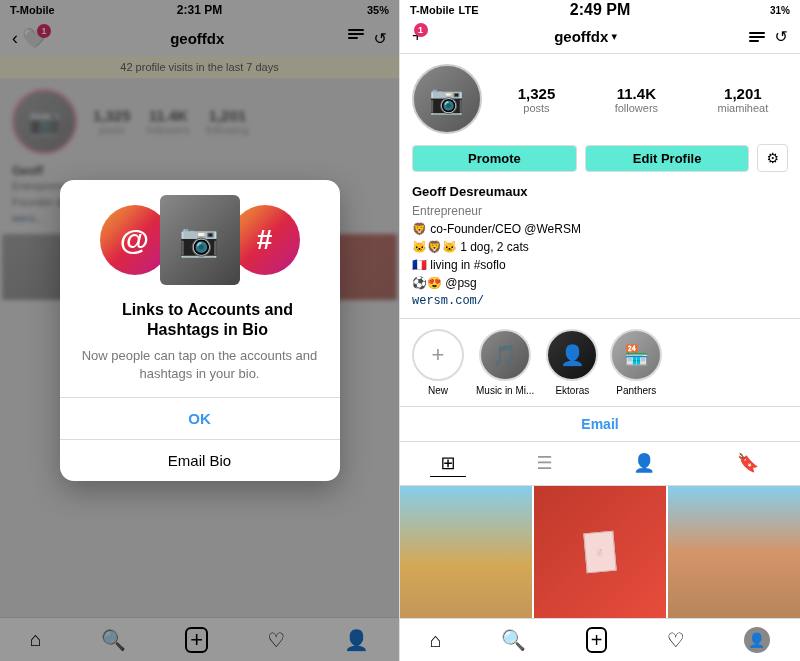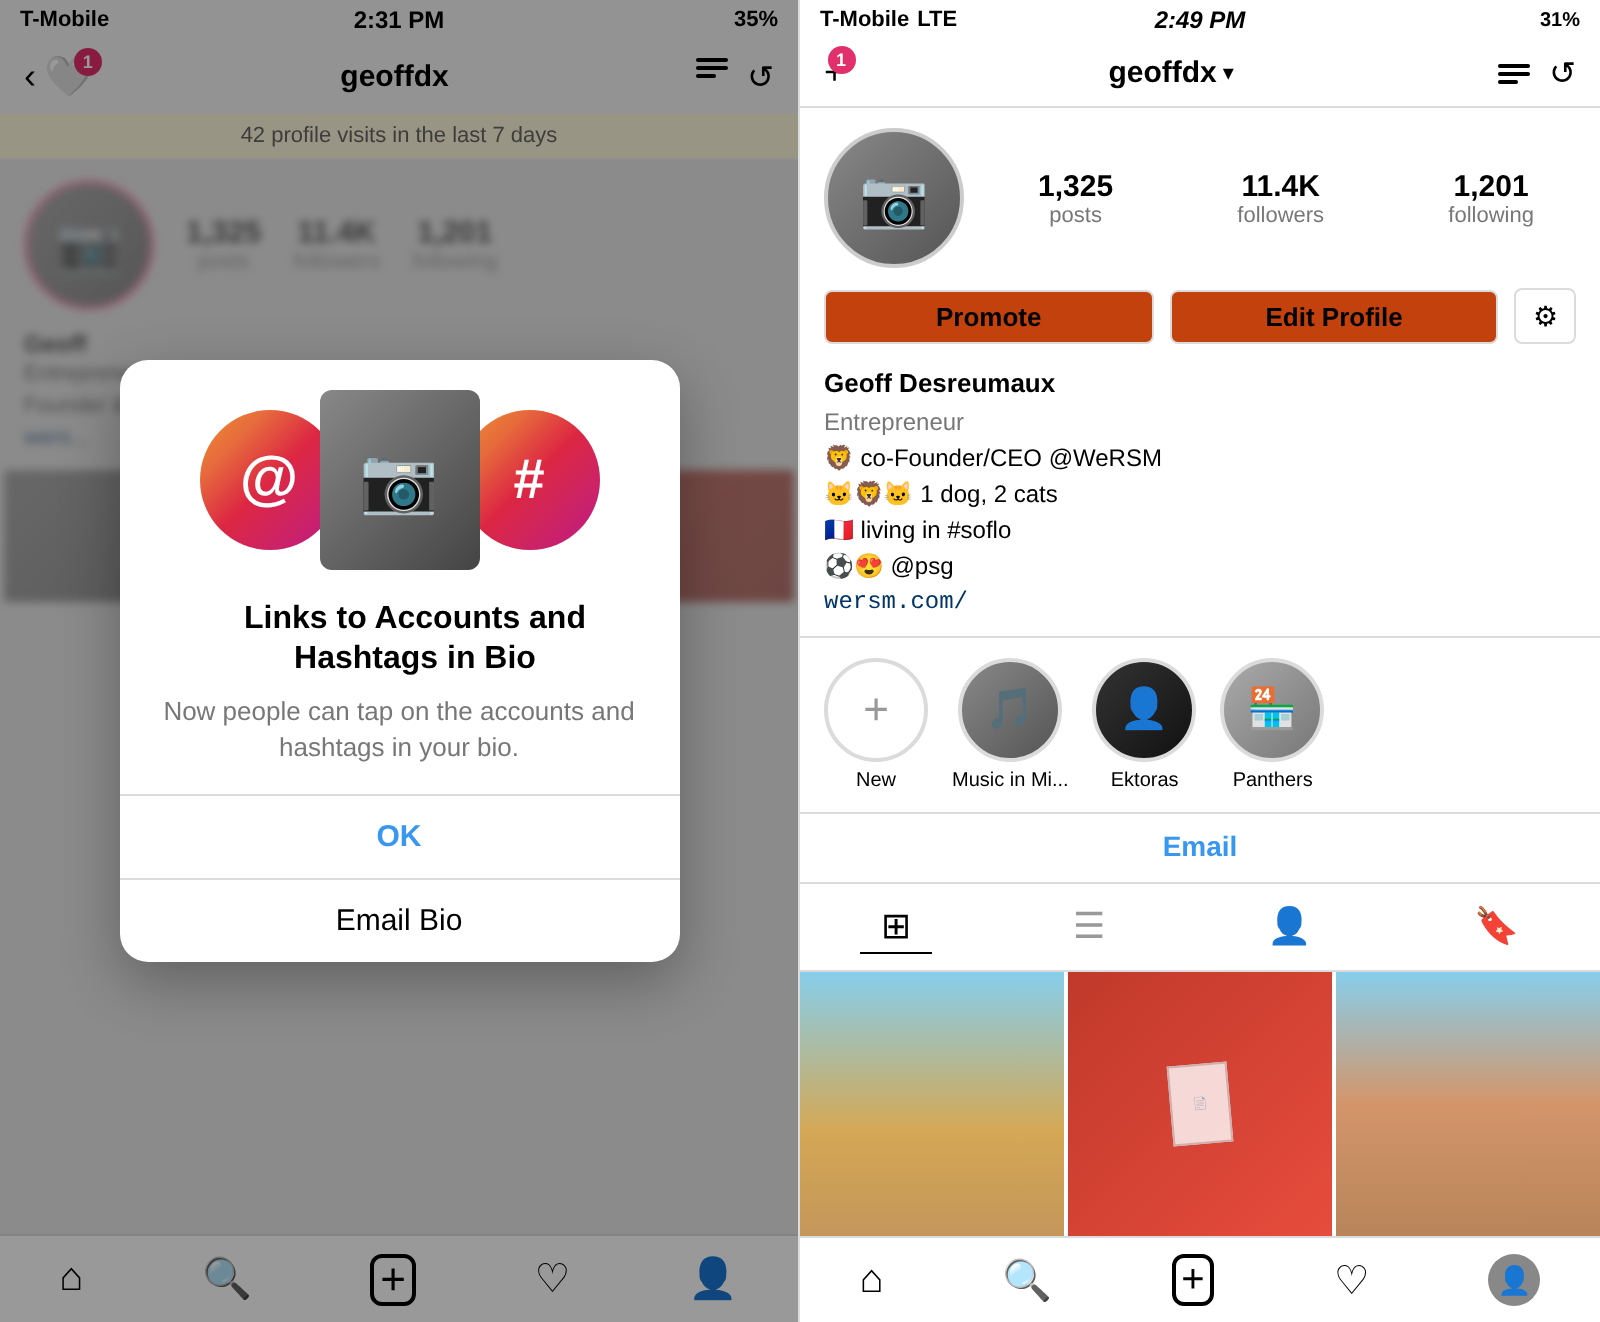--- a/index.html
+++ b/index.html
@@ -140,21 +140,21 @@
     
     .buttons-row {
       display: flex;
       gap: 8px;
       margin-bottom: 10px;
       align-items: center;
     }
     .btn-profile {
       flex: 1;
       border: 1px solid #dbdbdb;
-      background: #c2410c;
+      background: #5eead4;
       border-radius: 4px;
       padding: 5px 10px;
       font-size: 13px;
       font-weight: 600;
       cursor: pointer;
       text-align: center;
     }
     .btn-settings {
       border: 1px solid #dbdbdb;
       background: #fff;
@@ -588,21 +588,21 @@
   </div>
 </div>
 
 <div class="right-panel">
 
   <div class="status-bar">
     <div class="status-bar-left">
       <span>T-Mobile</span>
       <span>LTE</span>
     </div>
-    <span style="font-size:12px;font-weight:700;position:absolute;left:600px;transform:translateX(-50%);font-style:italic;">2:49 PM</span>
+    <span style="font-size:16px;font-weight:700;position:absolute;left:600px;transform:translateX(-50%);">2:49 PM</span>
     <div class="status-bar-right">
       <span>31%</span>
     </div>
   </div>
 
   <div class="ig-header">
     <div class="ig-header-left">
       <div style="position:relative;">
         <span style="font-size:18px;font-weight:300;">+</span>
         <span class="notification-badge" style="position:absolute;top:-3px;right:-5px;">1</span>
@@ -629,21 +629,21 @@
         <div class="stat-item">
           <span class="stat-number">1,325</span>
           <span class="stat-label">posts</span>
         </div>
         <div class="stat-item">
           <span class="stat-number">11.4K</span>
           <span class="stat-label">followers</span>
         </div>
         <div class="stat-item">
           <span class="stat-number">1,201</span>
-          <span class="stat-label">following</span>
+          <span class="stat-label">miamiheat</span>
         </div>
       </div>
     </div>
 
     <div class="buttons-row">
       <button class="btn-profile">Promote</button>
       <button class="btn-profile">Edit Profile</button>
       <button class="btn-settings">⚙</button>
     </div>
 

